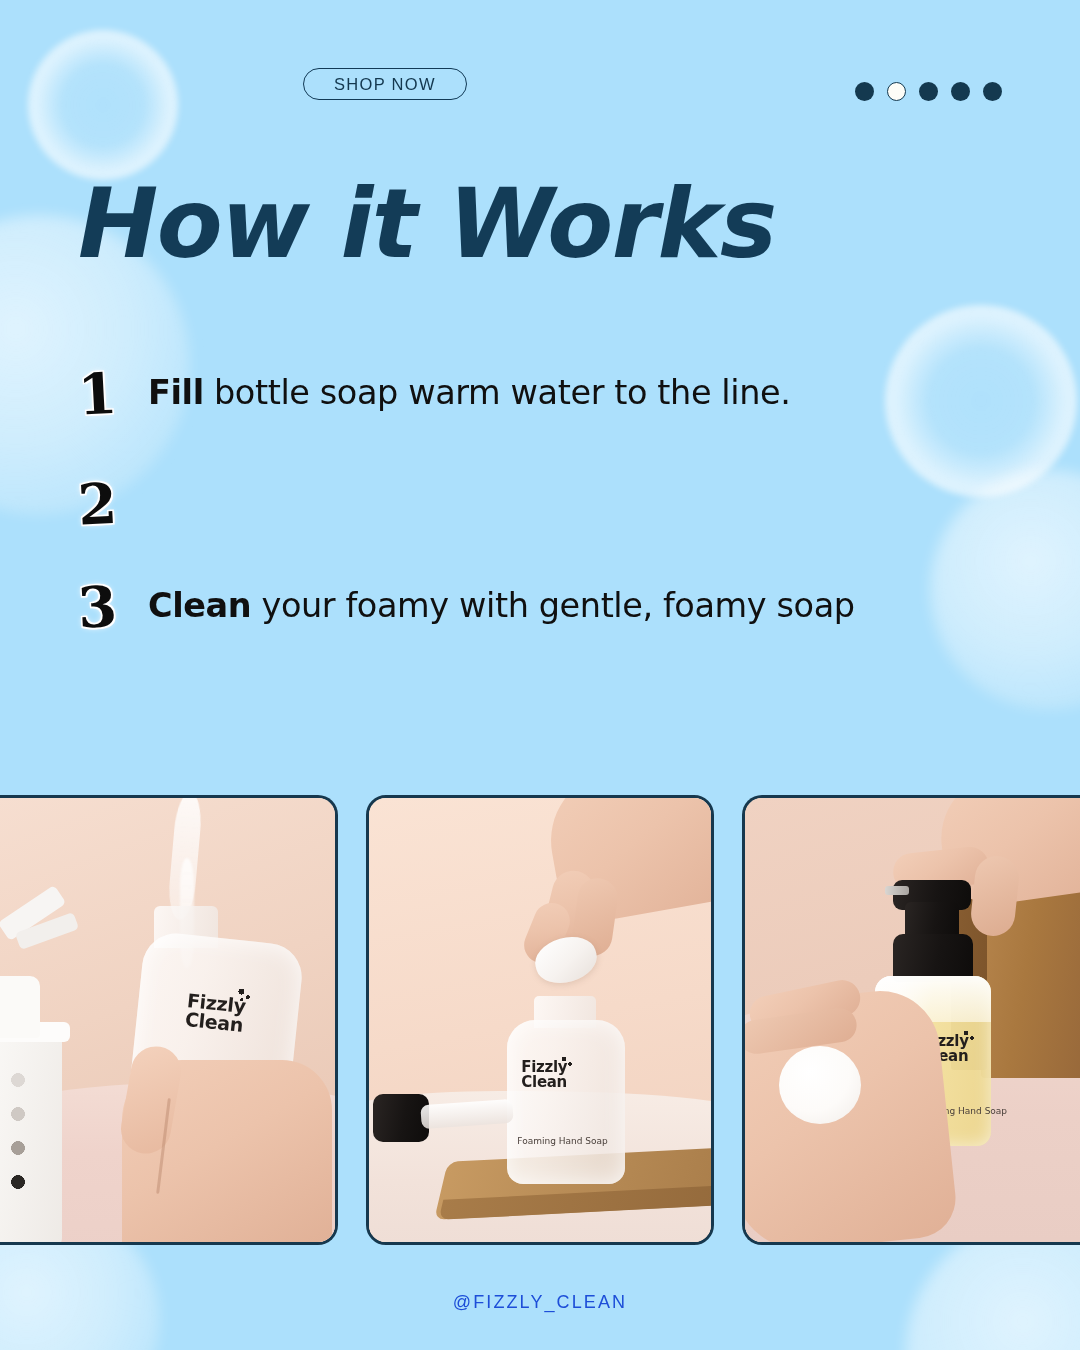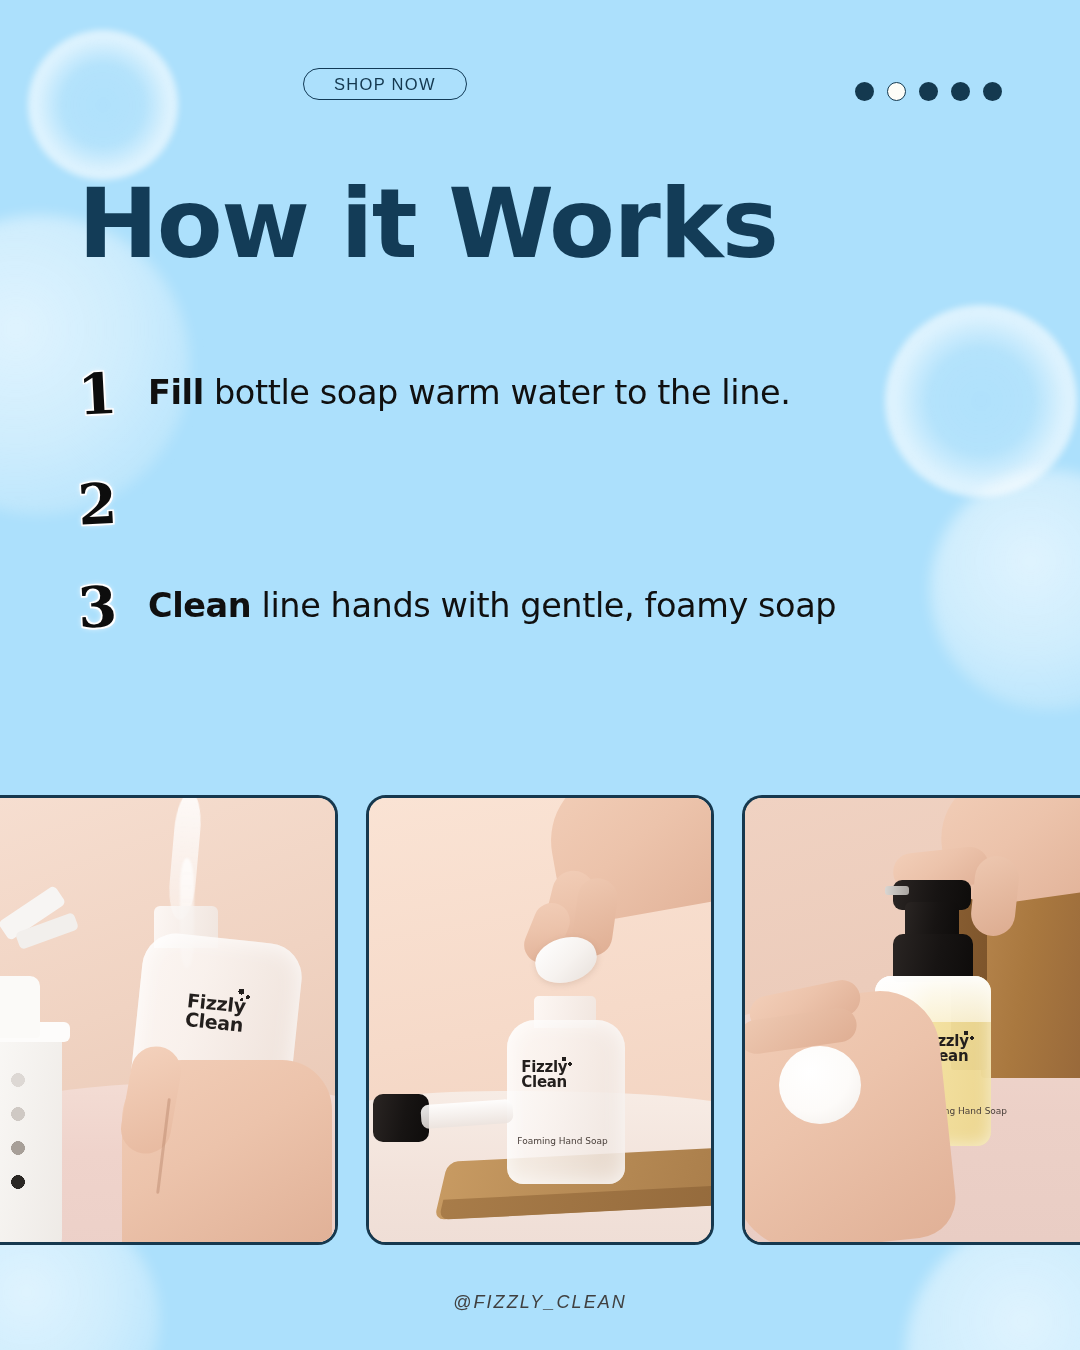--- a/index.html
+++ b/index.html
@@ -69,20 +69,21 @@
   
   .heading {
     position:absolute; top:176px; left:78px;
     font-size:96px;
     line-height:1;
     font-weight:bold;
     color:#133c57;
     letter-spacing:-1.5px;
     font-family:"DejaVu Sans", sans-serif;
     white-space:nowrap;
+    font-style:italic;
   }
 
   
   .steps { position:absolute; top:365px; left:78px; width:900px; }
   .step { display:flex; align-items:flex-start; margin-bottom:40px; }
   .step-num {
     width:70px; flex:none;
     font-size:56px;
     line-height:0.95;
     font-weight:bold;
@@ -190,24 +191,23 @@
   }
   .pump-black {
     position:absolute;
     background:linear-gradient(100deg,#2a2523 0%,#171413 55%,#0e0c0b 100%);
   }
 
   
   .handle {
     position:absolute; left:0; right:0; top:1292px;
     text-align:center;
-    color:#404040;
+    color:#1d4ed8;
     font-size:18px;
     letter-spacing:2.1px;
-    font-style:italic;
   }
 </style>
 </head>
 <body>
 
 <div class="bubbles">
   <div class="bubble" style="left:28px; top:30px; width:150px; height:150px;"></div>
   <div class="bubble solid" style="left:-110px; top:215px; width:300px; height:300px;"></div>
   <div class="bubble" style="left:885px; top:305px; width:192px; height:192px;"></div>
   <div class="bubble solid" style="left:930px; top:470px; width:240px; height:240px;"></div>
@@ -239,21 +239,21 @@
     </div>
   </div>
 
   <div class="step s2">
     <div class="step-num">2</div>
   </div>
 
   <div class="step s3">
     <div class="step-num">3</div>
     <div class="step-text">
-      <b>Clean</b><span> line hands with gentle, foamy soap</span>
+      <b>Clean</b><span> your foamy with gentle, foamy soap</span>
     </div>
   </div>
 
 </div>
 
 <div class="gallery">
 
   <div class="card c1">
     <div class="scene">
       <div class="bg-wall-1"></div>

